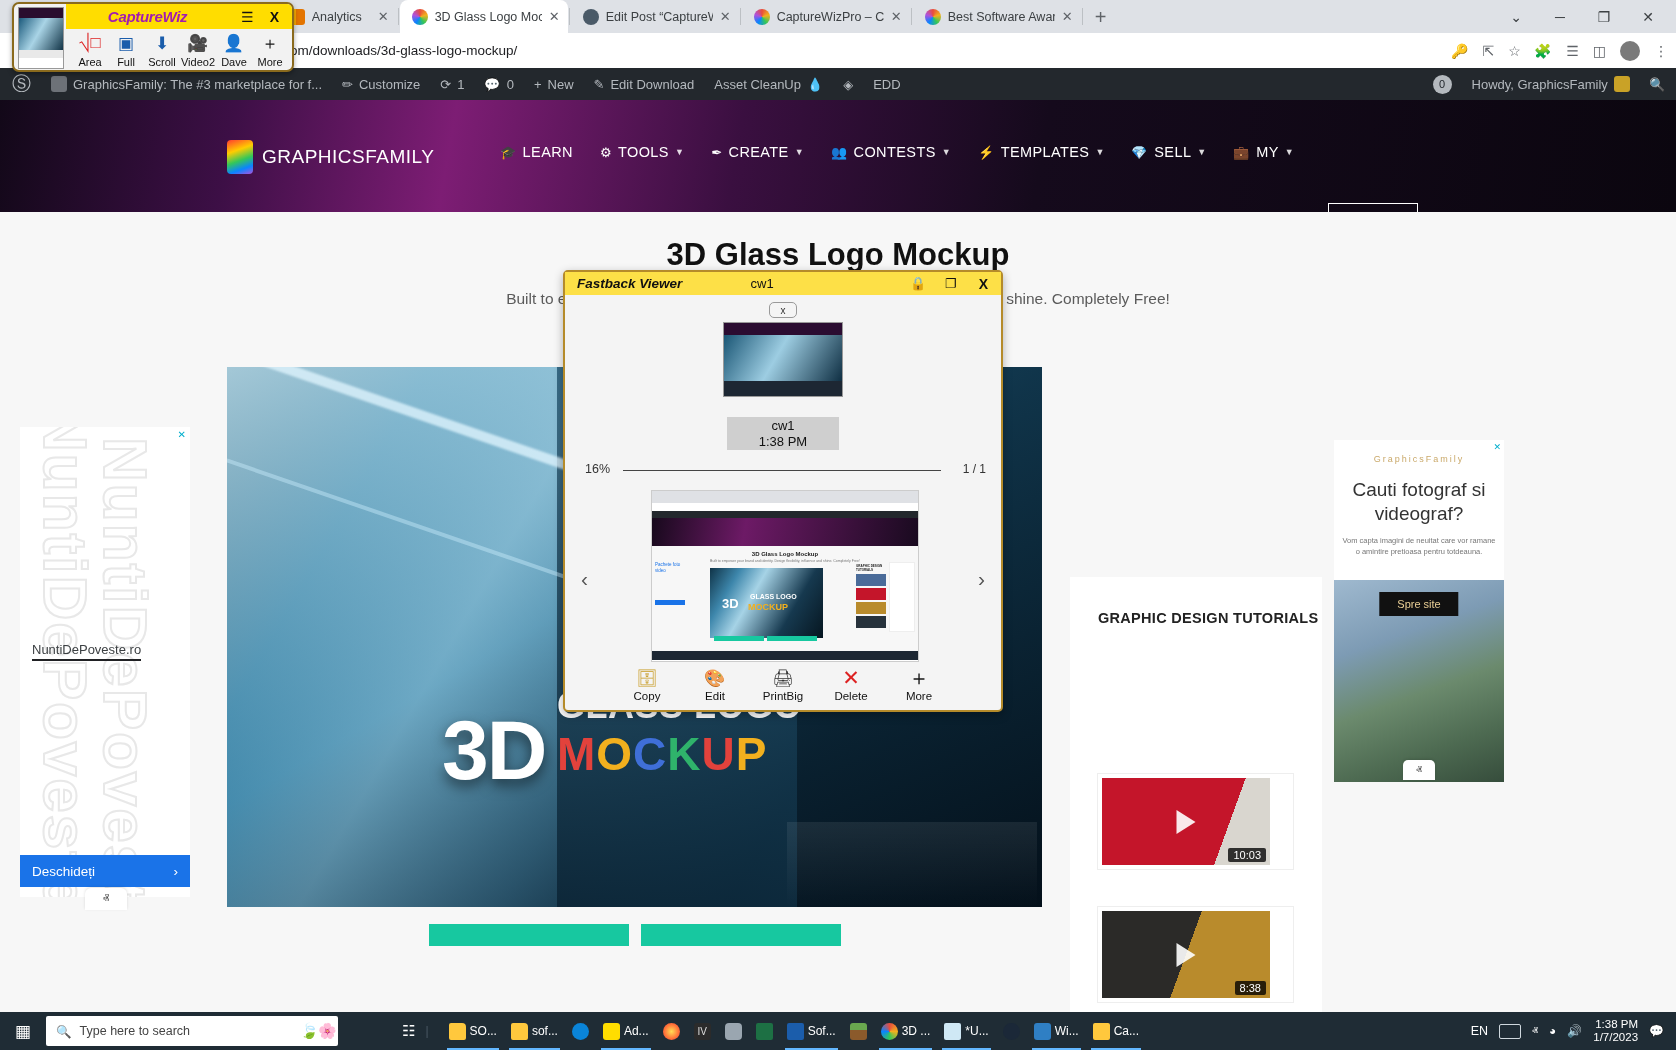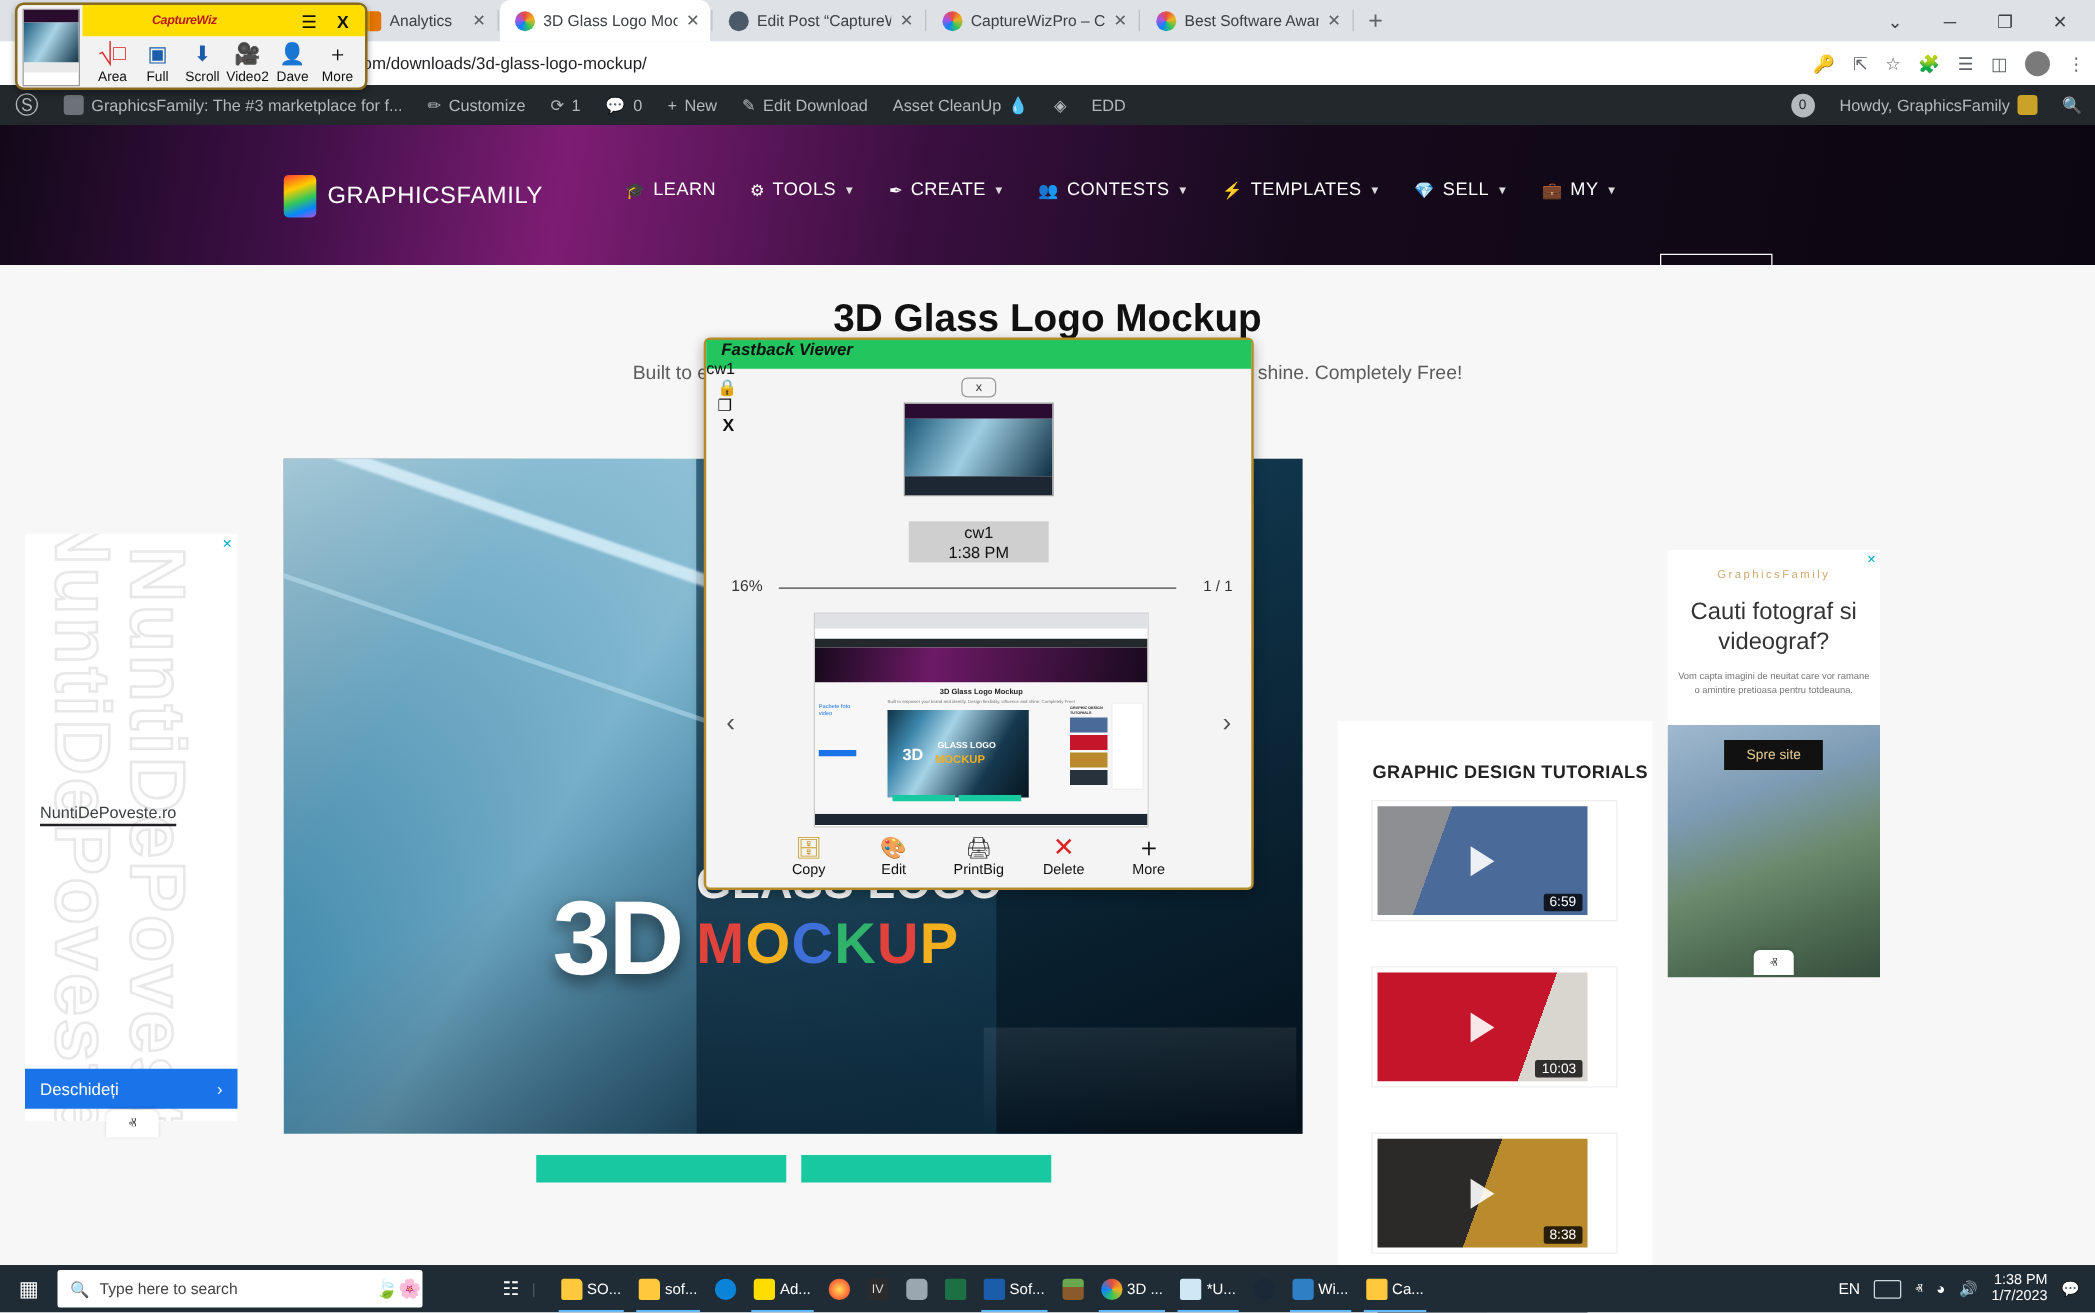--- a/index.html
+++ b/index.html
@@ -135,38 +135,38 @@
   .right-ad .ra-x{ position:absolute; right:3px; top:2px; font-size:9px; color:#00aecc; }
   .right-collapse{ position:absolute; left:1403px; top:548px; width:32px; height:20px; background:#fff;
                    border-radius:5px 5px 0 0; display:flex;align-items:center;justify-content:center;
                    font-size:12px;color:#444; box-shadow:0 -1px 3px rgba(0,0,0,.12);}
 
   
   .cw{ position:absolute; left:12px; top:2px; width:282px; height:70px; background:#f2f2f2;
        border:2px solid #8a6a1d; border-radius:7px; box-shadow:0 2px 5px rgba(0,0,0,.35); }
   .cw-title{ position:absolute; left:52px; top:0; right:0; height:25px; background:#ffdd00;
              border-radius:0 5px 0 0; display:flex; align-items:center; }
-  .cw-title .cwname{ flex:1; text-align:center; font-style:italic; font-weight:bold; font-size:10px; color:#b91c1c;
+  .cw-title .cwname{ flex:1; text-align:center; font-style:italic; font-weight:bold; font-size:15px; color:#a21caf;
                      letter-spacing:-.3px; }
   .cw-title .cwmenu{ font-size:14px; padding:0 12px; color:#111; }
   .cw-title .cwx{ font-size:14px; font-weight:bold; padding:0 13px 0 4px; color:#111; }
   .cw-preview{ position:absolute; left:4px; top:3px; width:46px; height:62px; background:#fff;
                border:1px solid #999; overflow:hidden; }
   .cw-prev-top{ height:10px; background:#2a0d2e;} .cw-prev-mid{height:32px;
       background:linear-gradient(120deg,#1b5a7c,#a9d4e6 45%,#123447);}
   .cw-prev-bot{ height:8px; background:#e9e9e9;}
   .cw-tools{ position:absolute; left:58px; top:26px; right:4px; display:flex; justify-content:space-around;}
   .cw-tool{ width:42px; text-align:center; font-size:11px; color:#111; }
   .cw-tool .tip{ height:26px; display:flex; align-items:center; justify-content:center; font-size:17px; }
 
   
   .fb{ position:absolute; left:563px; top:270px; width:440px; height:442px; background:#f4f4f4;
        border:2px solid #b58b2a; border-radius:5px; box-shadow:0 3px 10px rgba(0,0,0,.3); }
-  .fb-title{ position:absolute; left:0; top:0; width:100%; height:23px; background:#22c55e;
-             display:flex; align-items:flex-start;flex-direction:column; }
+  .fb-title{ position:absolute; left:0; top:0; width:100%; height:23px; background:#fde047;
+             display:flex; align-items:center; }
   .fb-title .fbname{ font-style:italic; font-weight:bold; font-size:13.5px; padding-left:12px; color:#111; }
   .fb-title .fbmid{ flex:1; text-align:center; font-size:13px; color:#111; padding-right:60px;}
   .fb-title .fbicon{ font-size:13px; padding:0 9px; color:#111; }
   .fb-title .fbx{ font-size:14px; font-weight:bold; padding:0 13px; color:#111; }
   .fb-xbtn{ position:absolute; left:50%; transform:translateX(-50%); top:30px; width:28px; height:16px;
             border:1px solid #999; border-radius:5px; background:#f4f4f4; font-size:10px;
             display:flex; align-items:center; justify-content:center; color:#333; }
   .fb-thumb{ position:absolute; left:50%; transform:translateX(-50%); top:50px; width:120px; height:75px;
              border:1px solid #999; overflow:hidden; background:#fff; }
   .fbt-head{ height:12px; background:#2b0c31; } .fbt-body{ height:46px;
@@ -437,26 +437,20 @@
     </div>
     <div class="ad-cta">
       <span>Deschideți</span>
       <span>›</span>
     </div>
     <div class="collapse-tab">ⱏ</div>
 
     <div class="tut-panel"></div>
     <div class="tut-title">GRAPHIC DESIGN TUTORIALS</div>
 
-    <div class="tut-card" style="top:428px;">
-      <div class="tut-thumb" style="background:linear-gradient(110deg,#8e8f93 0 30%,#4a6b99 30% 100%);">
-        <div class="play-tri"></div>
-        <span class="tut-dur">6:59</span>
-      </div>
-    </div>
     <div class="tut-card" style="top:561px;">
       <div class="tut-thumb" style="background:linear-gradient(110deg,#c4152a 0 72%,#d9d6cf 72% 100%);">
         <div class="play-tri"></div>
         <span class="tut-dur">10:03</span>
       </div>
     </div>
     <div class="tut-card" style="top:694px;">
       <div class="tut-thumb" style="background:linear-gradient(110deg,#2b2a28 0 50%,#b98b2c 50% 100%);">
         <div class="play-tri"></div>
         <span class="tut-dur">8:38</span>

